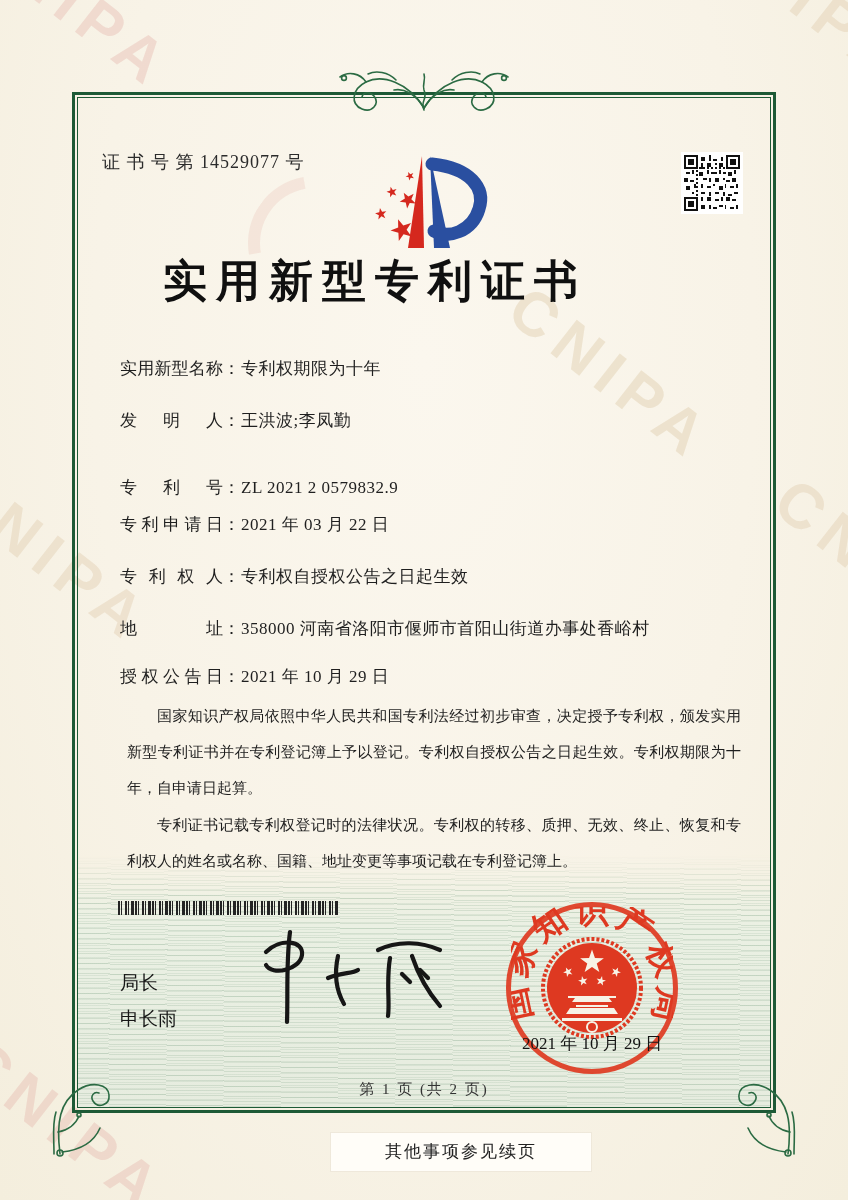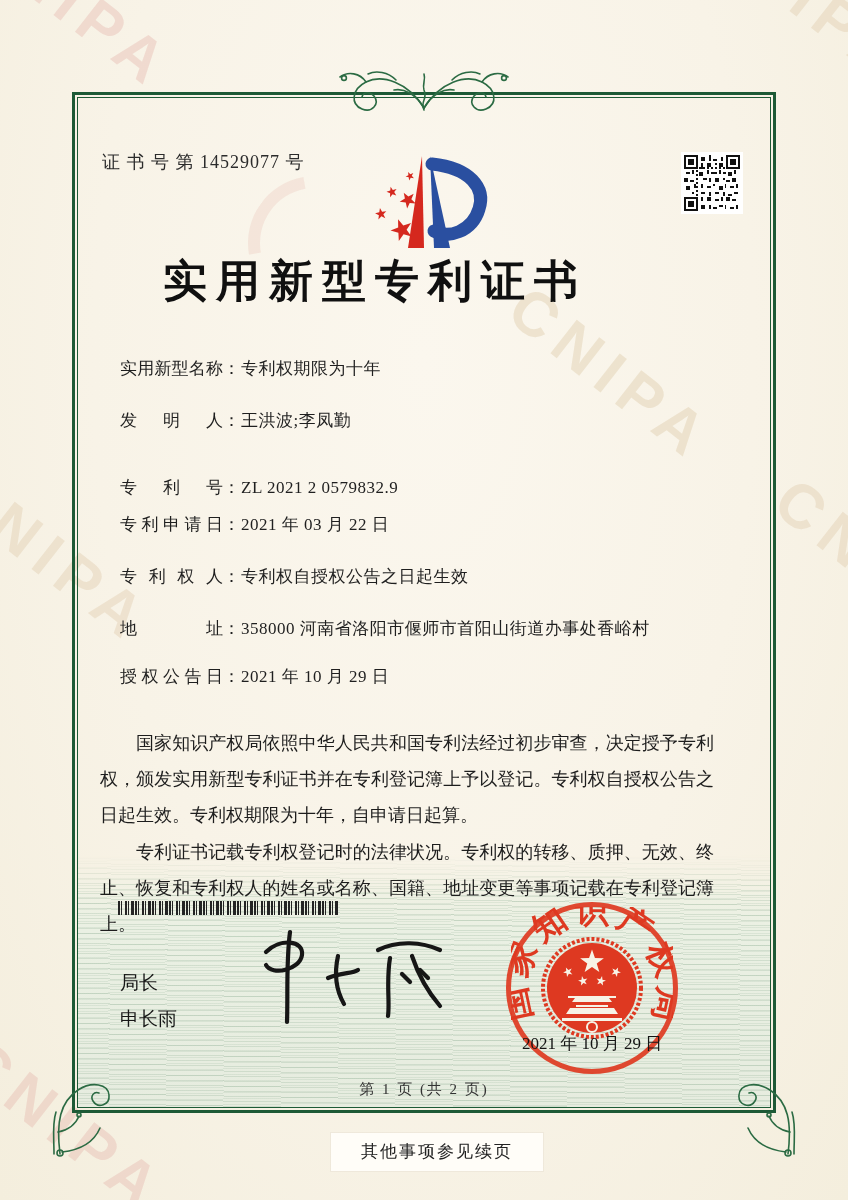--- a/index.html
+++ b/index.html
@@ -46,41 +46,41 @@
   .title{position:absolute; left:0; top:252px; width:750px; margin:0; text-align:center;
     font-size:44px; font-weight:bold; letter-spacing:9px; color:#101010; z-index:6;}
   
   .row{position:absolute; left:120px; width:662px; height:24px; font-size:17px; color:#1f1f1f; white-space:nowrap; z-index:6;}
   .flabel{display:inline-block; width:103px; text-align:justify; text-align-last:justify; vertical-align:top;}
   .colon{display:inline-block; width:18px;}
   .fvalue{letter-spacing:0.5px;}
   .pair2{position:absolute; left:332px; top:0;}
   .r1{top:357px}.r2{top:409px}.r3{top:476px}.r4{top:513px}.r5{top:565px}.r6{top:617px}.r7{top:665px}
   
-  .body-text{position:absolute; left:100px; top:698px; width:614px; z-index:6;
-    font-size:18px; line-height:36.2px; color:#1d1d1d; text-align:justify;margin-top:27px;}
+  .body-text{position:absolute; left:127px; top:698px; width:614px; z-index:6;
+    font-size:15px; line-height:36.2px; color:#1d1d1d; text-align:justify;}
   .body-text p{margin:0; text-indent:2em;}
   
   .barcode{position:absolute; left:118px; top:901px; width:221px; height:14px; z-index:6;
     background:repeating-linear-gradient(90deg,
       #242424 0px 2px, rgba(0,0,0,0) 2px 3px,
       #242424 3px 4px, rgba(0,0,0,0) 4px 7px,
       #242424 7px 9px, rgba(0,0,0,0) 9px 10px,
       #242424 10px 11px, rgba(0,0,0,0) 11px 13px,
       #242424 13px 16px, rgba(0,0,0,0) 16px 17px);}
   .signer-title{position:absolute; left:120px; top:970px; font-size:19px; color:#161616; z-index:6;}
   .signer-name{position:absolute; left:120px; top:1006px; font-size:19px; color:#161616; z-index:6;}
   .signature{position:absolute; left:250px; top:920px; width:215px; height:114px; z-index:7;}
   .seal{position:absolute; left:506px; top:902px; width:162px; height:162px; z-index:7;
     border:5px solid rgba(222,57,33,0.92); border-radius:50%;}
   .seal svg{width:100%; height:100%; display:block;}
   .seal-date{position:absolute; left:508px; top:1032px; width:168px; text-align:center; white-space:nowrap;
     font-size:17px; color:#141414; z-index:8;}
   .page-num{position:absolute; left:0; top:1080px; width:848px; text-align:center; font-size:15px; color:#333; z-index:6; letter-spacing:2px;}
-  .cont-box{position:absolute; left:331px; top:1133px; width:212px; height:38px; line-height:38px; z-index:6;
+  .cont-box{position:absolute; left:331px; top:1133px; width:260px; height:38px; line-height:38px; z-index:6;
     background:#fffdf8; text-align:center; font-size:17px; letter-spacing:2px; color:#222;
     box-shadow:0 0 0 1px rgba(120,110,80,0.06);}
 </style>
 </head>
 <body>
 
 <div class="page">
 
   <div class="wm wm-pink" style="left:-48px; top:-34px;">CNIPA</div>
   <div class="wm" style="left:688px; top:-38px;">CNIPA</div>

